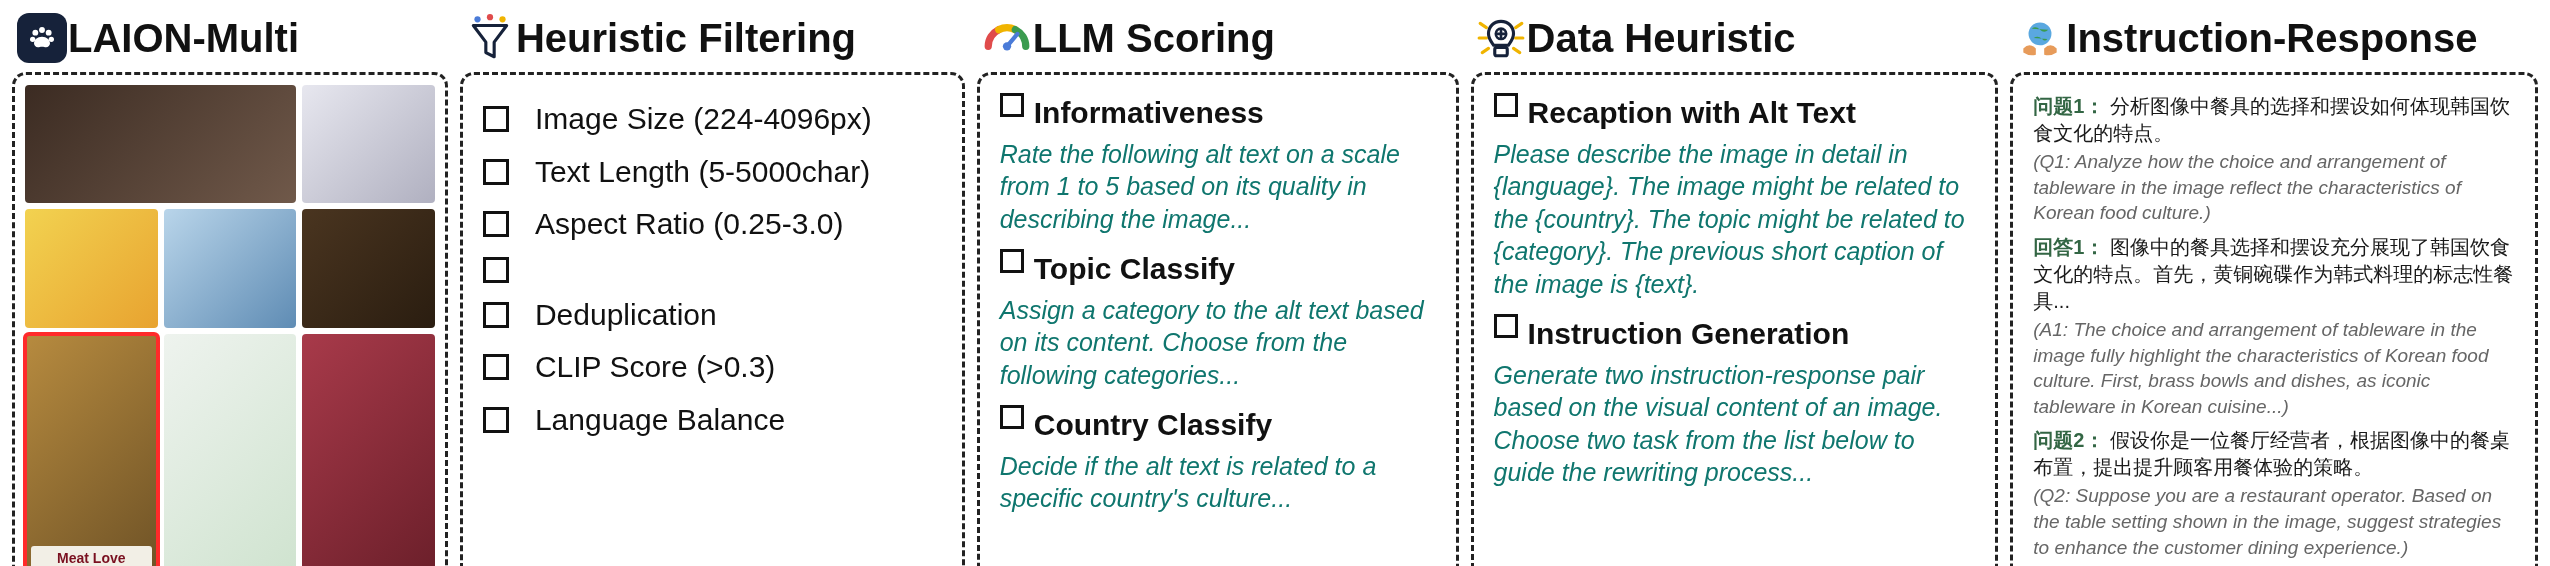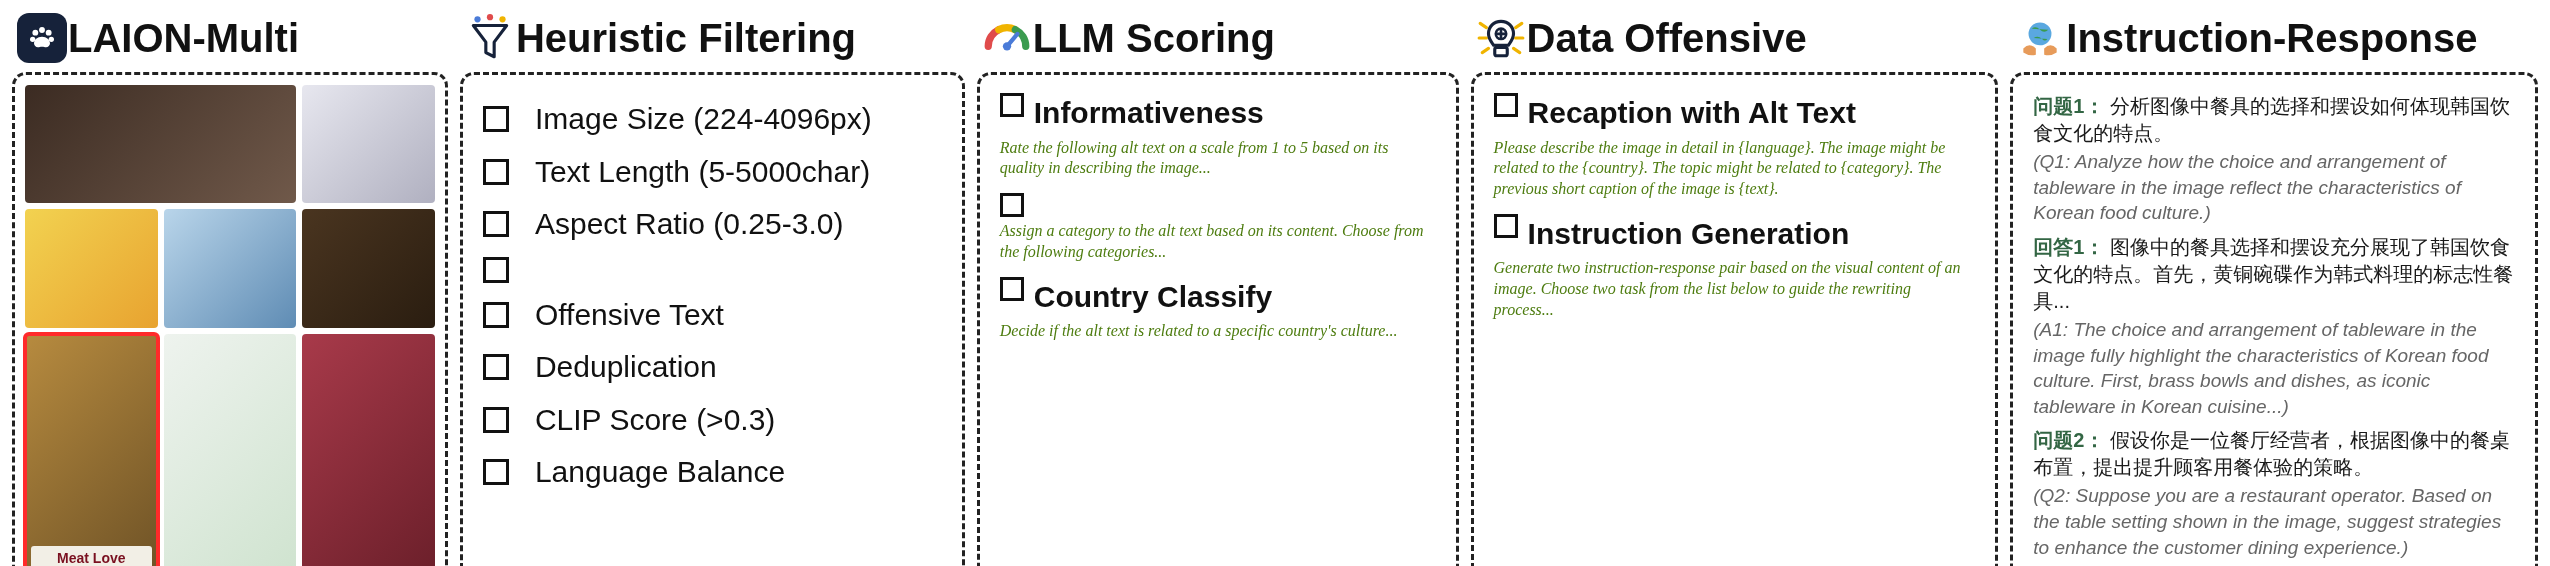--- a/index.html
+++ b/index.html
@@ -117,24 +117,23 @@
     font-weight:600;
     margin-bottom:4px;
   }
   .sec-chk {
     width:24px; height:24px;
     border:3px solid #111;
     flex-shrink:0;
   }
   .sec-desc {
     font-style: italic;
-    color:#4d7c0f;
-    font-size:16px;
+    color:#0f766e;
+    font-size:25px;
     line-height:1.3;
-    font-family:Liberation Serif, serif;
   }
   
   .ir-block { font-size:20px; line-height:1.35; }
   .ir-q { color:#1a1a1a; margin-bottom:2px;}
   .ir-qlabel { color:#364; font-weight:600;}
   .ir-trans { font-style:italic; color:#666; margin-bottom:8px; font-size:19px;}
   
   .icon-paw {
     width:50px;height:50px;border-radius:12px;
     background:#16223a;
@@ -205,24 +204,20 @@
           </li>
         <li>
             <span class="chk"></span>
             <span>Aspect Ratio (0.25-3.0)</span>
           </li>
         <li>
             <span class="chk"></span>
           </li>
         <li>
             <span class="chk"></span>
-            <span>Offensive Text</span>
-          </li>
-        <li>
-            <span class="chk"></span>
             <span>Deduplication</span>
           </li>
         <li>
             <span class="chk"></span>
             <span>CLIP Score (&gt;0.3)</span>
           </li>
         <li>
             <span class="chk"></span>
             <span>Language Balance</span>
           </li>
@@ -247,20 +242,21 @@
       <div class="sec-item">
         <div class="sec-head">
             <span class="sec-chk"></span>
             <span>Informativeness</span>
           </div>
         <div class="sec-desc">Rate the following alt text on a scale from 1 to 5 based on its quality in describing the image...</div>
       </div>
       <div class="sec-item">
         <div class="sec-head">
             <span class="sec-chk"></span>
+            <span>Topic Classify</span>
           </div>
         <div class="sec-desc">Assign a category to the alt text based on its content. Choose from the following categories...</div>
       </div>
       <div class="sec-item">
         <div class="sec-head">
             <span class="sec-chk"></span>
             <span>Country Classify</span>
           </div>
         <div class="sec-desc">Decide if the alt text is related to a specific country's culture...</div>
       </div>
@@ -272,21 +268,21 @@
       <div class="stage-icon icon-bulb">
         <svg viewBox="0 0 48 48" width="50" height="50">
           <path d="M10 14 L4 10 M10 24 L3 24 M12 34 L6 38" stroke="#f0b400" stroke-width="3" stroke-linecap="round"></path>
           <path d="M38 14 L44 10 M38 24 L45 24 M36 34 L42 38" stroke="#f0b400" stroke-width="3" stroke-linecap="round"></path>
           <path d="M24 8 C17 8 12 13 12 20 C12 25 15 28 17 31 L31 31 C33 28 36 25 36 20 C36 13 31 8 24 8 Z" fill="none" stroke="#16223a" stroke-width="3"></path>
           <rect x="18" y="33" width="12" height="8" rx="2" fill="none" stroke="#16223a" stroke-width="3"></rect>
           <circle cx="24" cy="20" r="5" fill="none" stroke="#16223a" stroke-width="2.5"></circle>
           <path d="M24 15 L24 25 M19 20 L29 20" stroke="#16223a" stroke-width="2.5"></path>
         </svg>
       </div>
-      <div class="stage-title">Data Offensive</div>
+      <div class="stage-title">Data Heuristic</div>
     </div>
     <div class="stage-body">
       <div class="sec-item">
         <div class="sec-head">
             <span class="sec-chk"></span>
             <span>Recaption with Alt Text</span>
           </div>
         <div class="sec-desc">Please describe the image in detail in {language}. The image might be related to the {country}. The topic might be related to {category}. The previous short caption of the image is {text}.</div>
       </div>
       <div class="sec-item">

